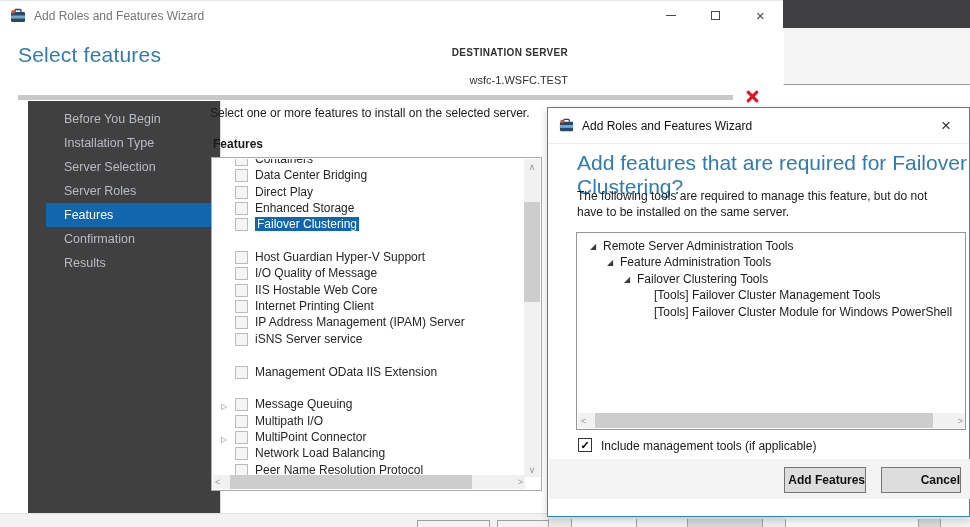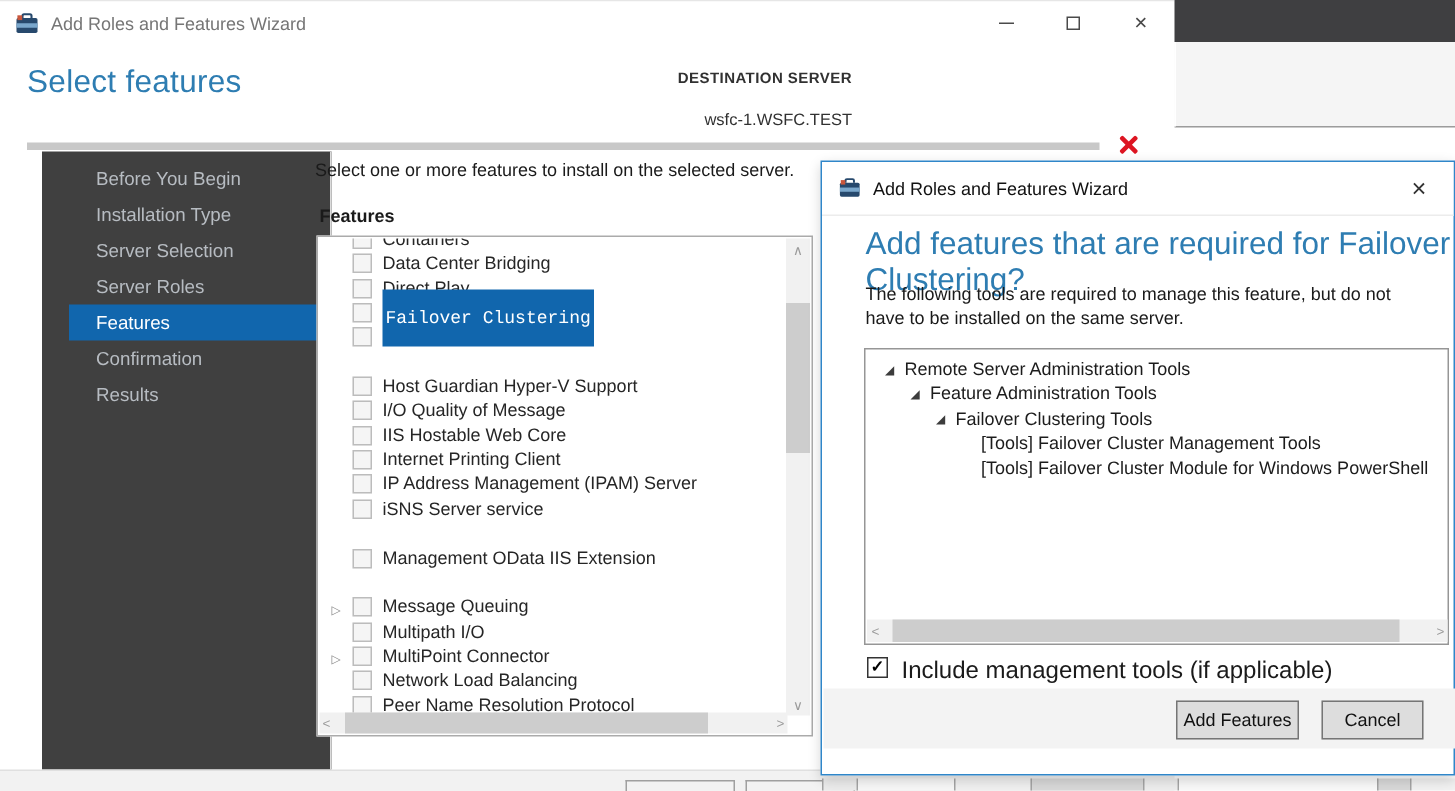--- a/index.html
+++ b/index.html
@@ -37,21 +37,21 @@
   
   #instruction { left:210px; top:105px; font-size:12px; color:#1a1a1a; }
   #features-label { left:213px; top:136px; font-weight:bold; }
 
   #listbox { left:211px; top:156px; width:331px; height:334px; border:1px solid #ababab; background:#fff; }
   #rows-clip { left:1px; top:1px; width:312px; height:317px; overflow:hidden; position:absolute; }
   .frow { position:absolute; left:0; width:400px; height:16px; display:flex; align-items:flex-end; padding-left:8px; white-space:nowrap; }
   .exp { width:14px; font-size:8px; color:#8a8a8a; flex:0 0 14px; }
   .cb { width:13px; height:13px; flex:0 0 13px; background:#f5f5f5; border:1px solid #bcbcbc; margin-right:7px; }
   .flabel { font-size:12px; color:#262626; }
-  .flabel.sel { background:#1166ad; color:#fff; padding:12px 2px;font-family:Liberation Mono, monospace; }
+  .flabel.sel { background:#1166ad; color:#fff; padding:0 2px; }
 
   
   .sb-track { position:absolute; background:#f1f1f1; }
   .sb-thumb { position:absolute; background:#cdcdcd; }
   .sb-arrow { position:absolute; color:#9a9a9a; font-size:9px; text-align:center; }
   #v-scroll { right:1px; top:1px; width:16px; height:318px; }
   #v-up { top:3px; left:0; width:16px; }
   #v-thumb { top:43px; left:0; width:16px; height:100px; }
   #v-down { bottom:2px; left:0; width:16px; }
   #h-scroll { left:1px; bottom:1px; height:14px; width:312px; }
@@ -86,24 +86,24 @@
   .trow { position:absolute; left:0; width:388px; height:16px; line-height:16px; white-space:nowrap; overflow:hidden; font-size:12px; color:#1c1c1c; }
   .tmark { display:inline-block; width:13px; font-size:8px; color:#3c3c3c; vertical-align:1px; }
   .lv0 { padding-left:13px; } .lv1 { padding-left:30px; } .lv2 { padding-left:47px; } .lv3 { padding-left:77px; }
   #tree-hscroll { left:1px; bottom:1px; height:15px; width:388px; }
   #th-left { left:3px; top:3px; } #th-right { right:3px; top:3px; }
   #th-thumb { left:17px; top:0; width:338px; height:15px; }
 
   #dlg-footer { left:1px; top:351px; width:421px; height:40px; background:#f3f3f3; }
   #inc-check { left:30px; top:330px; width:14px; height:14px; border:1px solid #333; background:#fff;
     text-align:center; line-height:13px; font-size:11px; font-weight:bold; color:#000; }
-  #inc-label { left:53px; top:331px; font-size:16px; color:#1a1a1a; }
+  #inc-label { left:53px; top:331px; font-size:12px; color:#1a1a1a; }
   .dlg-btn { top:359px; height:26px; background:#ddd; border:1px solid #757575;
-    text-align:center; line-height:24px; font-size:12px; color:#111; }
-  #btn-add { left:236px; width:82px; } #btn-cancel { left:333px; width:68px; }
+    text-align:right; line-height:24px; font-size:12px; color:#111;font-weight:bold; }
+  #btn-add { left:236px; width:82px; } #btn-cancel { left:333px; width:80px; }
 </style>
 </head>
 <body>
 
 <div class="abs" id="main-window">
 
   <div class="abs" id="main-titlebar">
     <svg class="app-icon abs" style="left:10px;top:7px" viewBox="0 0 16 16">
       <path d="M5 4 V2.5 Q5 1.5 6 1.5 H10 Q11 1.5 11 2.5 V4" fill="none" stroke="#27496d" stroke-width="1.4"></path>
       <rect x="1" y="4" width="14" height="10" rx="1.2" fill="#27496d"></rect>

